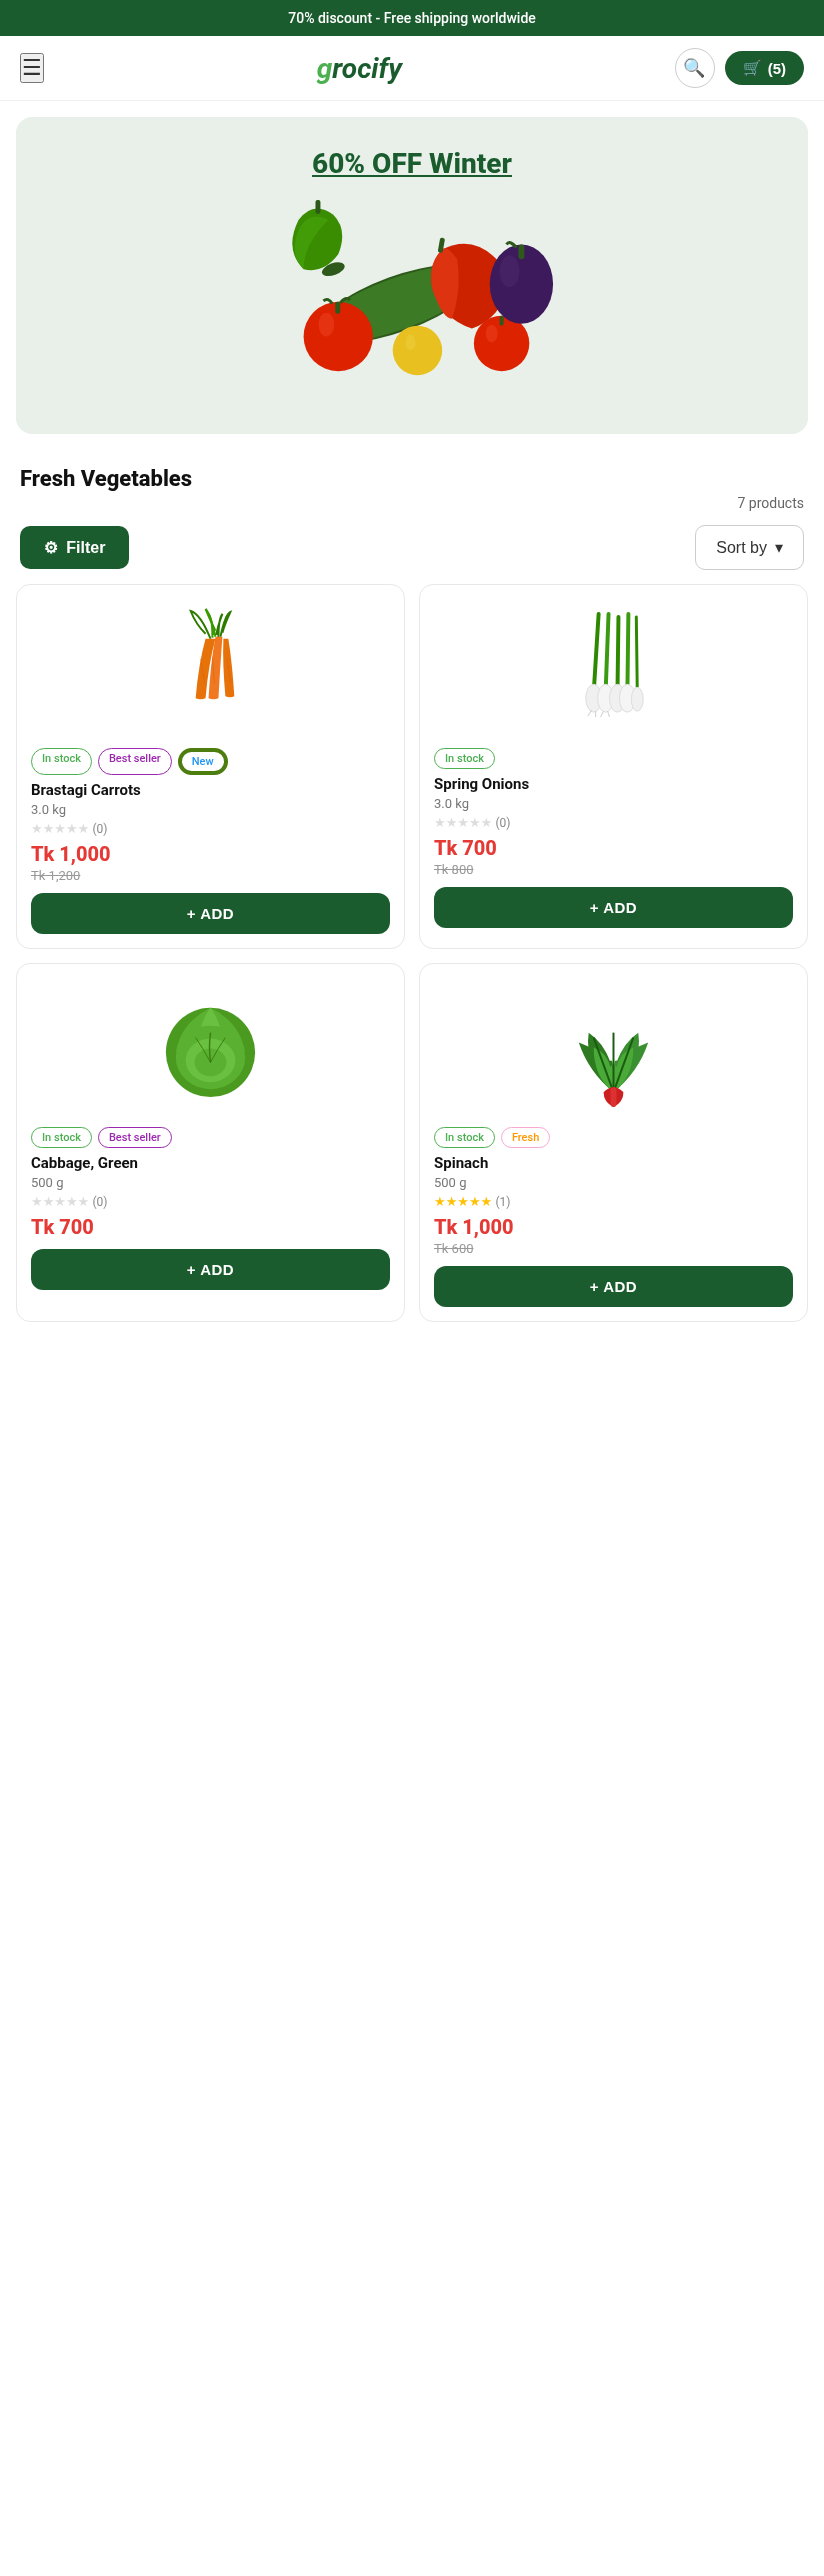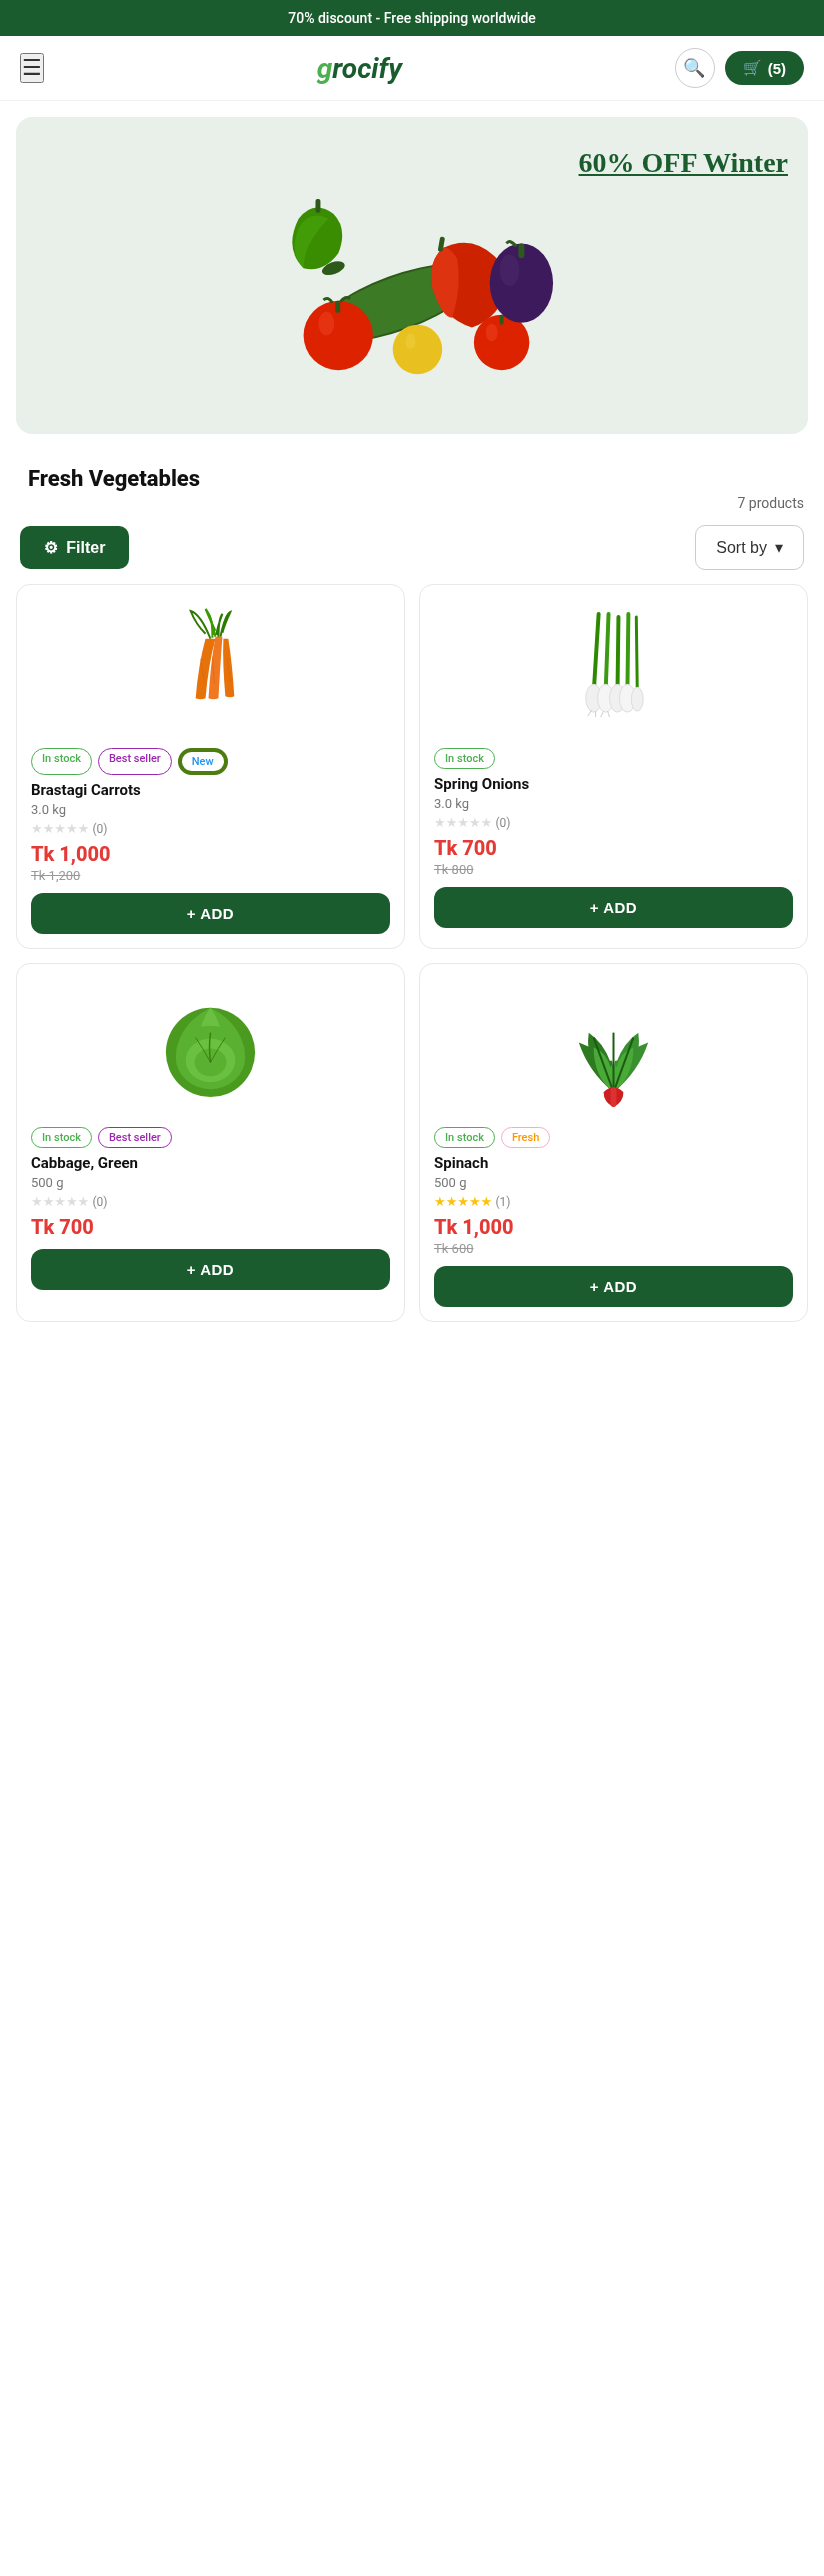--- a/index.html
+++ b/index.html
@@ -80,23 +80,22 @@
       border-radius: 16px;
       background: #e8f0e9;
       position: relative;
       overflow: hidden;
       min-height: 317px;
       display: flex;
       flex-direction: column;
       padding: 30px 20px 0 20px;
     }
     .hero-text {
-      text-align: right;
+      text-align: center;
       z-index: 2;
-      font-family: Liberation Serif, serif;
     }
     .hero-title {
       font-size: 28px;
       font-weight: 800;
       color: #1a5c2e;
       text-decoration: underline;
       text-decoration-color: #1a5c2e;
     }
     .hero-subtitle {
       font-size: 14px;
@@ -111,21 +110,20 @@
     
 
     
     .section-header {
       padding: 16px 20px 0 20px;
     }
     .section-title {
       font-size: 22px;
       font-weight: 800;
       color: #111;
-      margin-left: 8px;
     }
     .section-desc {
       font-size: 14px;
       color: #555;
       margin-top: 4px;
       line-height: 1.4;
     }
     .section-meta {
       display: flex;
       justify-content: flex-end;

